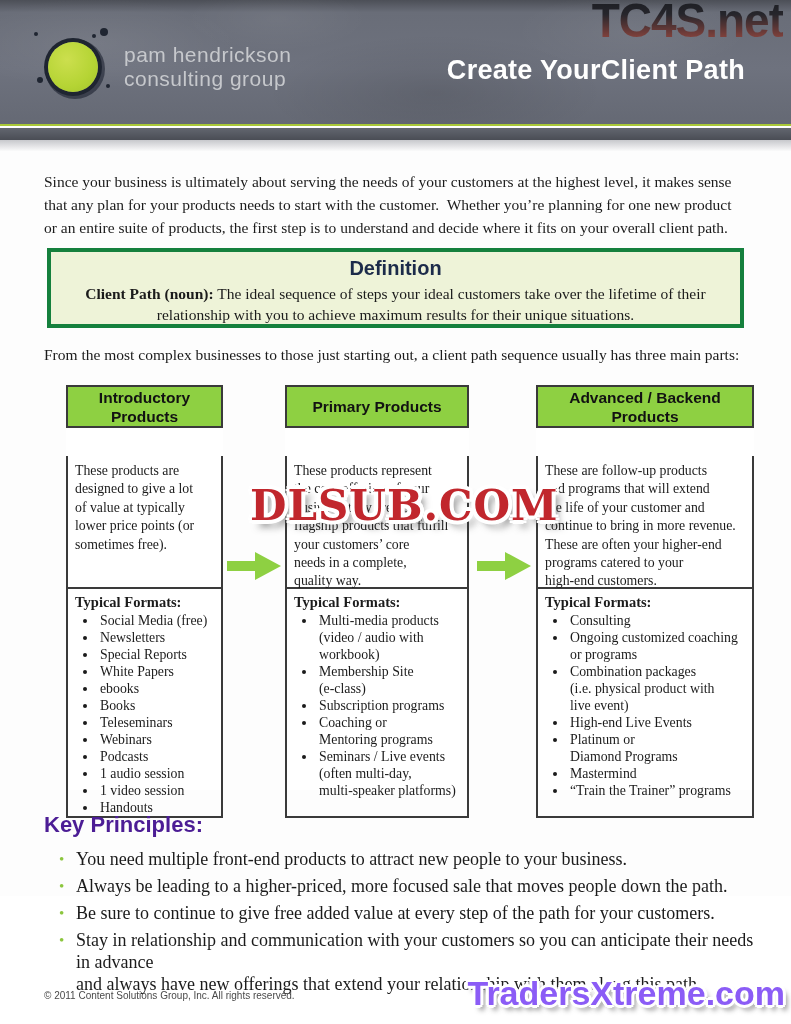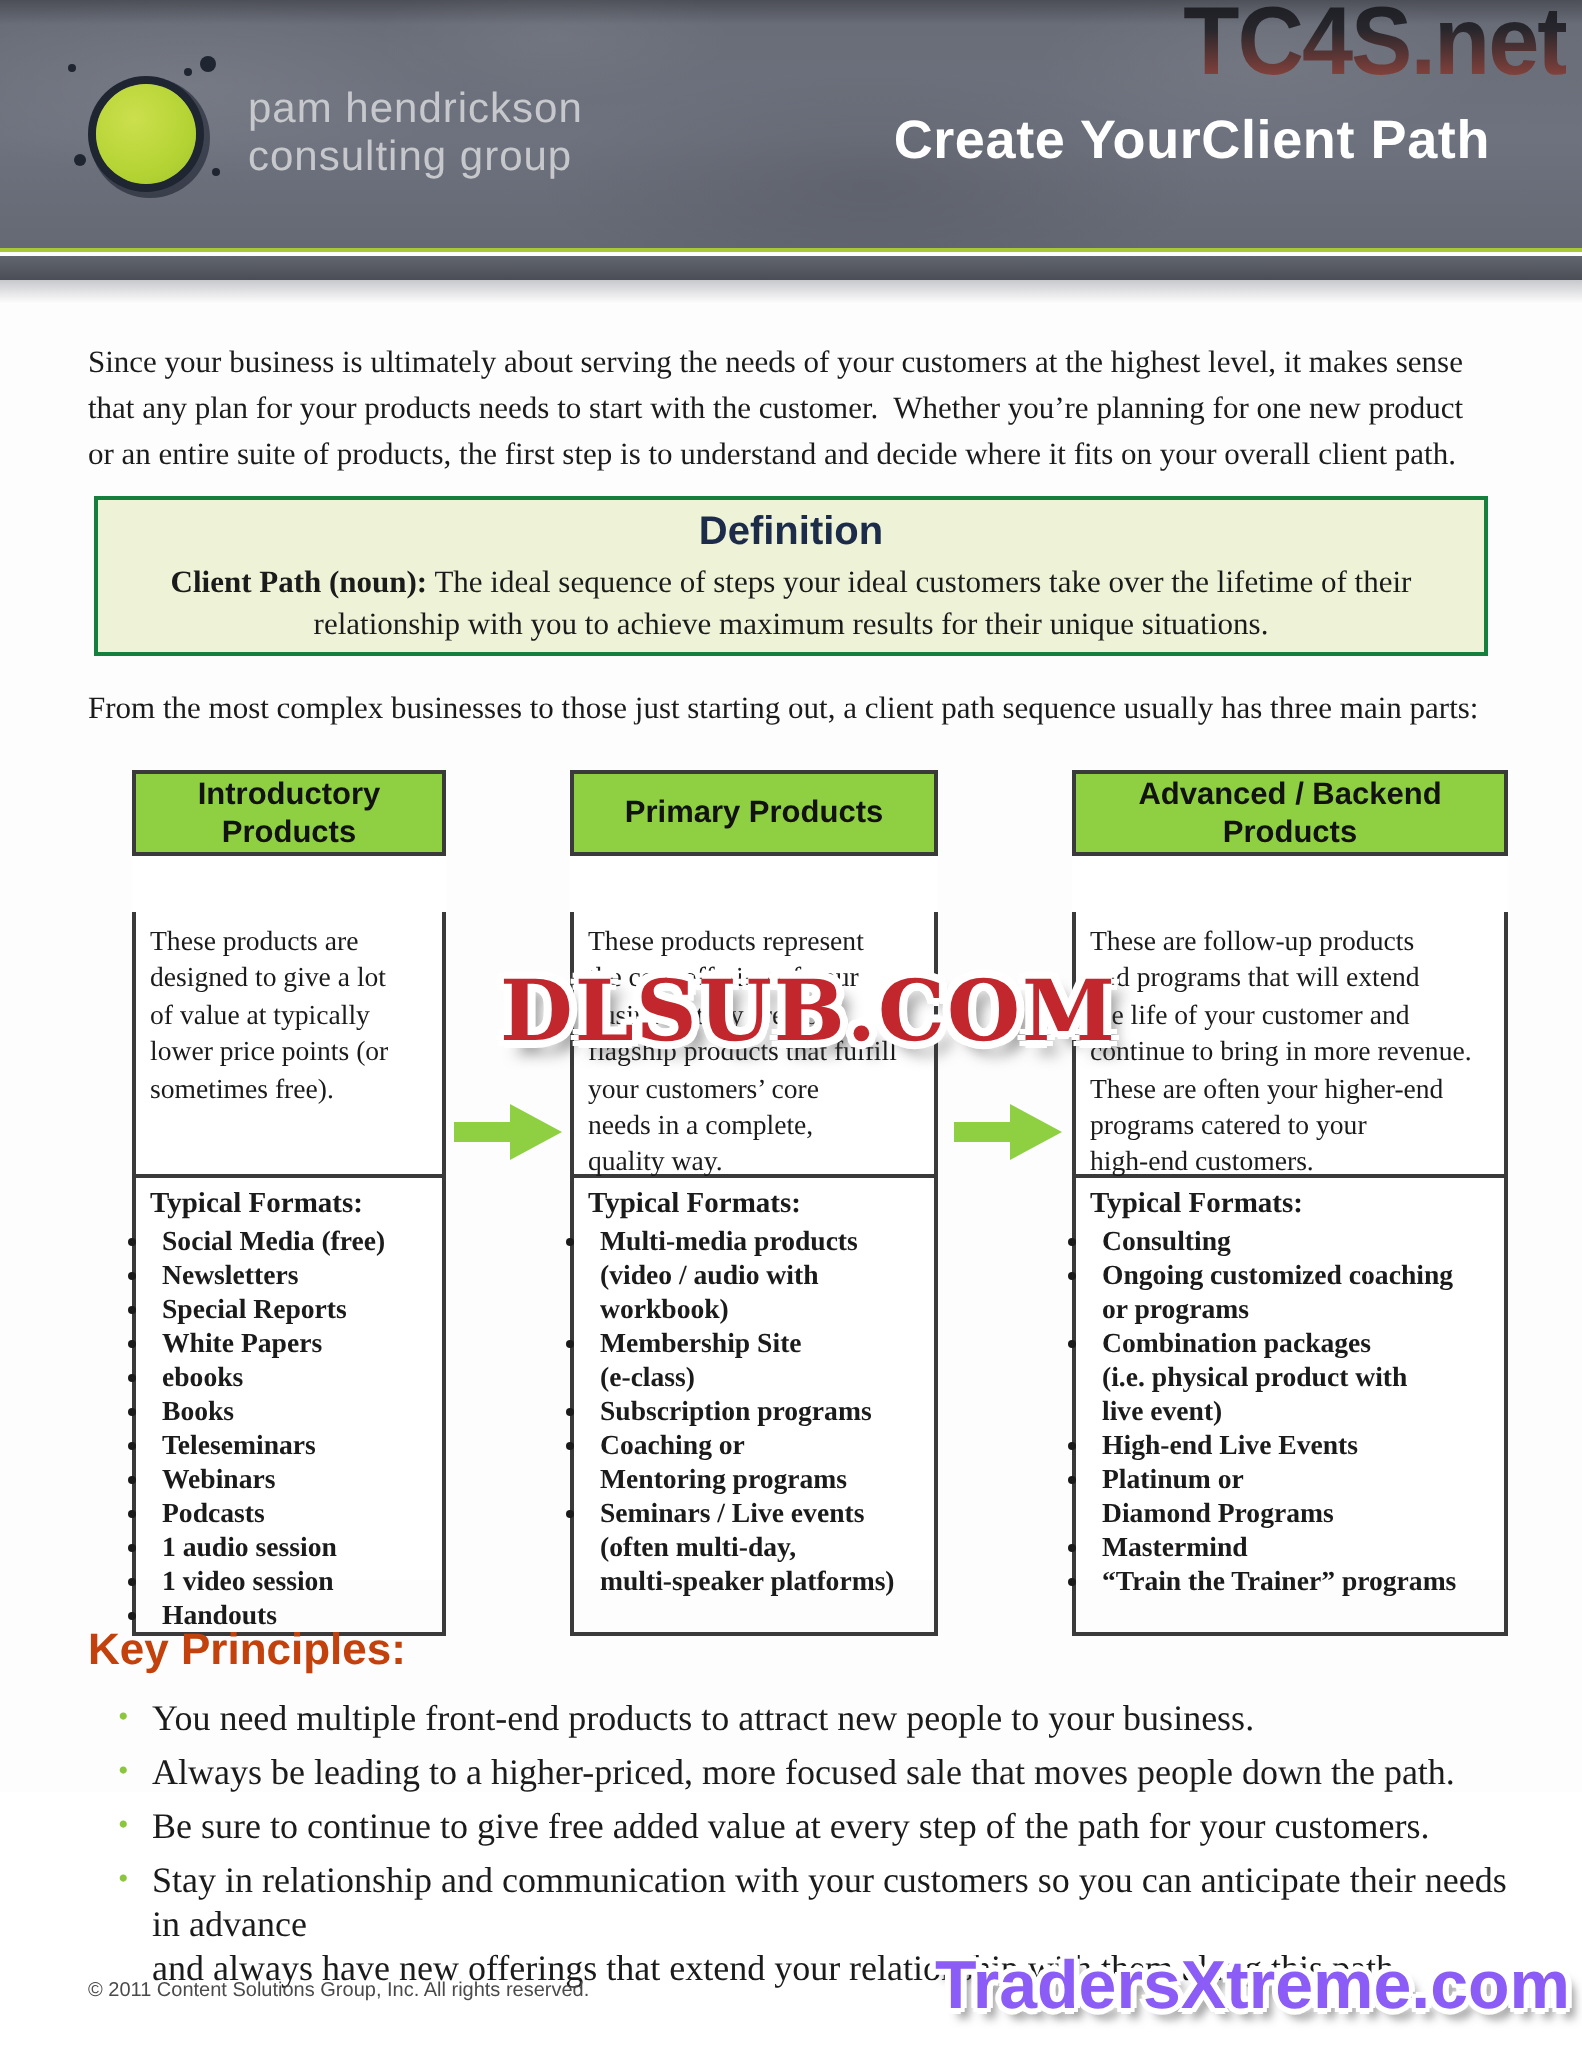--- a/index.html
+++ b/index.html
@@ -38,58 +38,58 @@
     font-size:46px; font-weight:800; letter-spacing:-1px; transform:scaleY(1.05);
     background:linear-gradient(180deg,#17191e 0%,#26262c 40%,#84423c 82%,#9c4f46 100%);
     -webkit-background-clip:text; background-clip:text; color:transparent;
     -webkit-text-fill-color:transparent; }
 
   
   .intro { position:absolute; top:170px; left:44px; width:712px;
     font-size:15.5px; line-height:23px; white-space:pre-wrap; }
 
   .defbox { position:absolute; top:248px; left:47px; width:697px; height:80px;
-    background:#eef3d8; border:2px solid #15803d; text-align:center; padding:5px 26px 0 26px; }
+    background:#eef3d8; border:4px solid #15803d; text-align:center; padding:5px 26px 0 26px; }
   .defbox h2 { font-family:"Liberation Sans", sans-serif; font-size:20px; font-weight:700;
     color:#1c2b4a; margin-bottom:3px; }
   .defbox p { font-size:15.5px; line-height:21px; }
 
   .seq { position:absolute; top:346px; left:44px; width:720px; font-size:15.5px; }
 
   
   .cols { position:absolute; top:385px; left:0; width:791px; height:410px; }
   .pcol { position:absolute; top:0; height:405px; background:#ffffff; }
   .c1 { left:66px;  width:157px; }
   .c2 { left:285px; width:184px; }
   .c3 { left:536px; width:218px; }
   .pcol-head { height:43px; background:#8ed042; border:2px solid #3a3a3a;
     display:flex; align-items:center; justify-content:center; text-align:center;
     font-family:"Liberation Sans", sans-serif; font-weight:700; font-size:15.5px;
     line-height:19px; color:#121212; white-space:pre-line; }
   .pcol-desc { height:133px; border:2px solid #3a3a3a; border-top:none;
     padding:6px 7px; font-size:13.8px; line-height:18.4px; white-space:pre-line;margin-top:28px; }
   .pcol-formats { height:229px; border:2px solid #3a3a3a; border-top:none; padding:5px 7px; }
   .tf { font-size:14.5px; font-weight:700; margin-bottom:1px; }
-  .pcol-formats ul { list-style:disc; margin-left:4px;font-weight:bold; }
+  .pcol-formats ul { list-style:disc; margin-left:23px; }
   .pcol-formats li { font-size:13.8px; line-height:17px; white-space:pre-line; padding-left:2px; }
 
   .arrow { position:absolute; top:167px; width:54px; height:28px; }
   .a1 { left:227px; } .a2 { left:477px; }
 
   .wm-mid { position:absolute; top:96px; left:250px; font-family:"DejaVu Serif", serif;
     font-weight:700; font-size:42px; letter-spacing:1px; color:#c1272d;
     text-shadow:
       -3px -3px 0 #fff, 3px -3px 0 #fff, -3px 3px 0 #fff, 3px 3px 0 #fff,
       0 -4px 0 #fff, 0 4px 0 #fff, -4px 0 0 #fff, 4px 0 0 #fff,
       6px 7px 7px rgba(60,60,60,0.55); }
 
   
   .kp { position:absolute; top:812px; left:44px; width:714px; }
   .kp h2 { font-family:"Liberation Sans", sans-serif; font-size:22px; font-weight:700;
-    color:#c2410c; margin-bottom:10px; }
+    color:#4c1d95; margin-bottom:10px; }
   .kp ul { list-style:none; margin-left:32px; }
   .kp li { position:relative; font-size:18px; line-height:22px; margin-bottom:5px;
     white-space:pre-line; }
   .kp li::before { content:"\2022"; position:absolute; left:-17px; top:0;
     color:#8cc63e; font-size:15px; }
 
   
   .copyright { position:absolute; top:990px; left:44px;
     font-family:"Liberation Sans", sans-serif; font-size:10px; color:#4a4a4a; }
   .wm-bottom { position:absolute; top:974px; right:6px;

